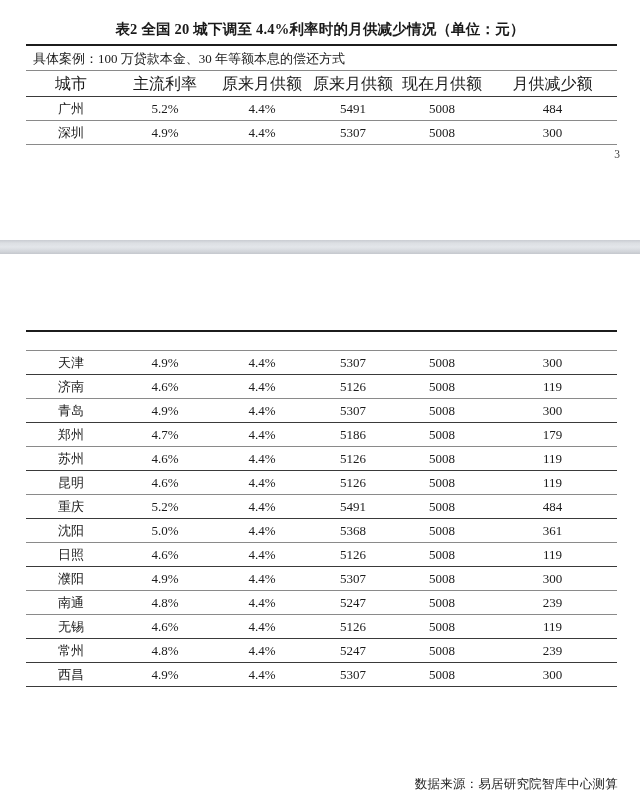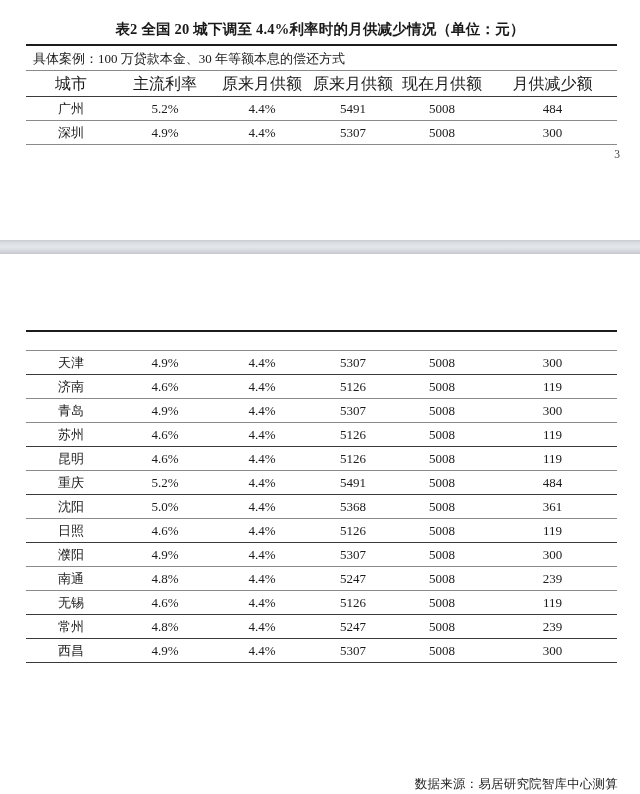--- a/index.html
+++ b/index.html
@@ -205,20 +205,28 @@
         </tr>
         <tr>
           <td class="cell rule-thin">青岛</td>
           <td class="cell rule-thin">4.9%</td>
           <td class="cell rule-thin">4.4%</td>
           <td class="cell rule-thin">5307</td>
           <td class="cell rule-thin">5008</td>
           <td class="cell rule-thin">300</td>
         </tr>
         <tr>
+          <td class="cell rule-med">郑州</td>
+          <td class="cell rule-med">4.7%</td>
+          <td class="cell rule-med">4.4%</td>
+          <td class="cell rule-med">5186</td>
+          <td class="cell rule-med">5008</td>
+          <td class="cell rule-med">179</td>
+        </tr>
+        <tr>
           <td class="cell rule-thin">苏州</td>
           <td class="cell rule-thin">4.6%</td>
           <td class="cell rule-thin">4.4%</td>
           <td class="cell rule-thin">5126</td>
           <td class="cell rule-thin">5008</td>
           <td class="cell rule-thin">119</td>
         </tr>
         <tr>
           <td class="cell rule-med">昆明</td>
           <td class="cell rule-med">4.6%</td>

